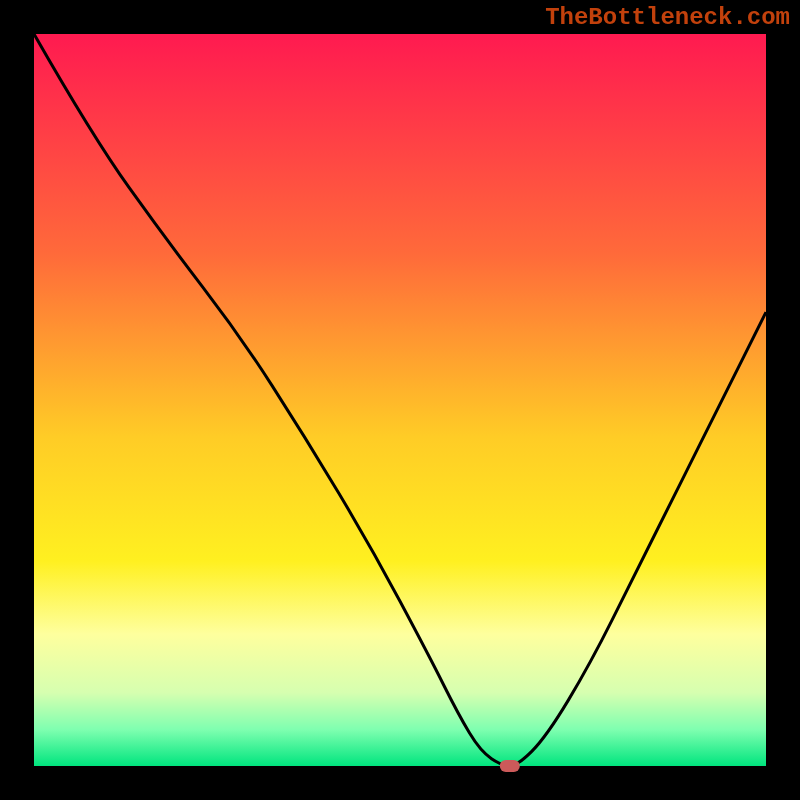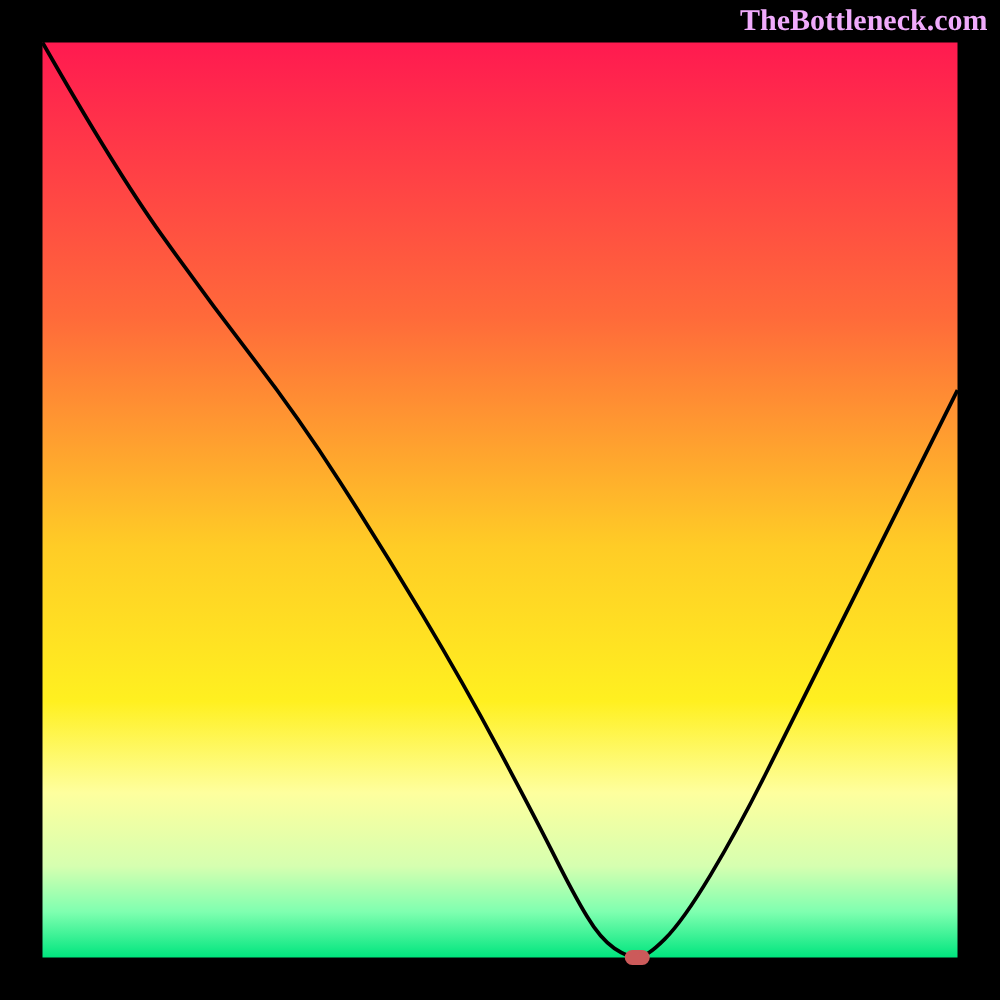--- a/index.html
+++ b/index.html
@@ -12,24 +12,24 @@
   }
   .container {
     position: relative;
     width: 800px;
     height: 800px;
   }
   .watermark {
     position: absolute;
     top: 4px;
     right: 10px;
-    font-family: Liberation Serif, serif;
+    font-family: Liberation Mono, monospace;
     font-size: 24px;
     font-weight: bold;
-    color: #f0abfc;
+    color: #c2410c;
     z-index: 10;
   }
   svg.plot {
     position: absolute;
     top: 0;
     left: 0;
   }
 </style>
 </head>
 <body>

